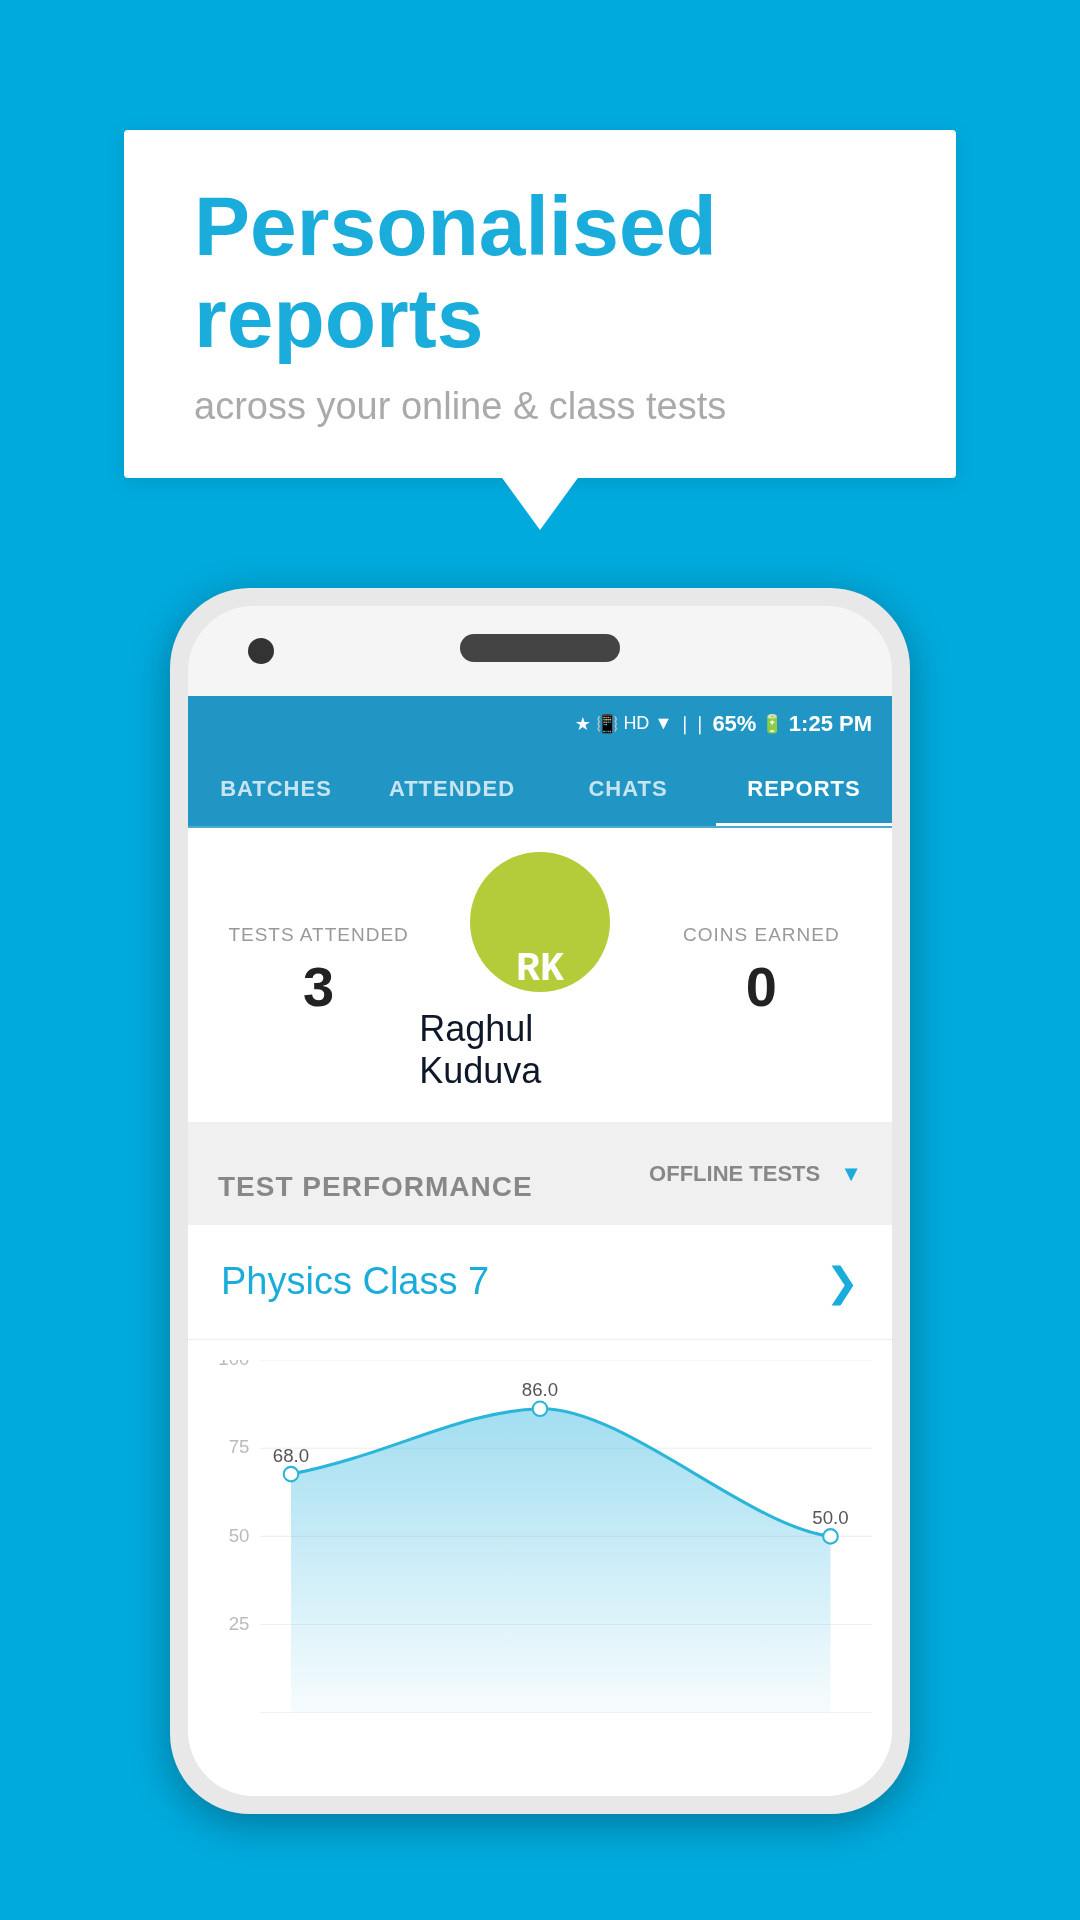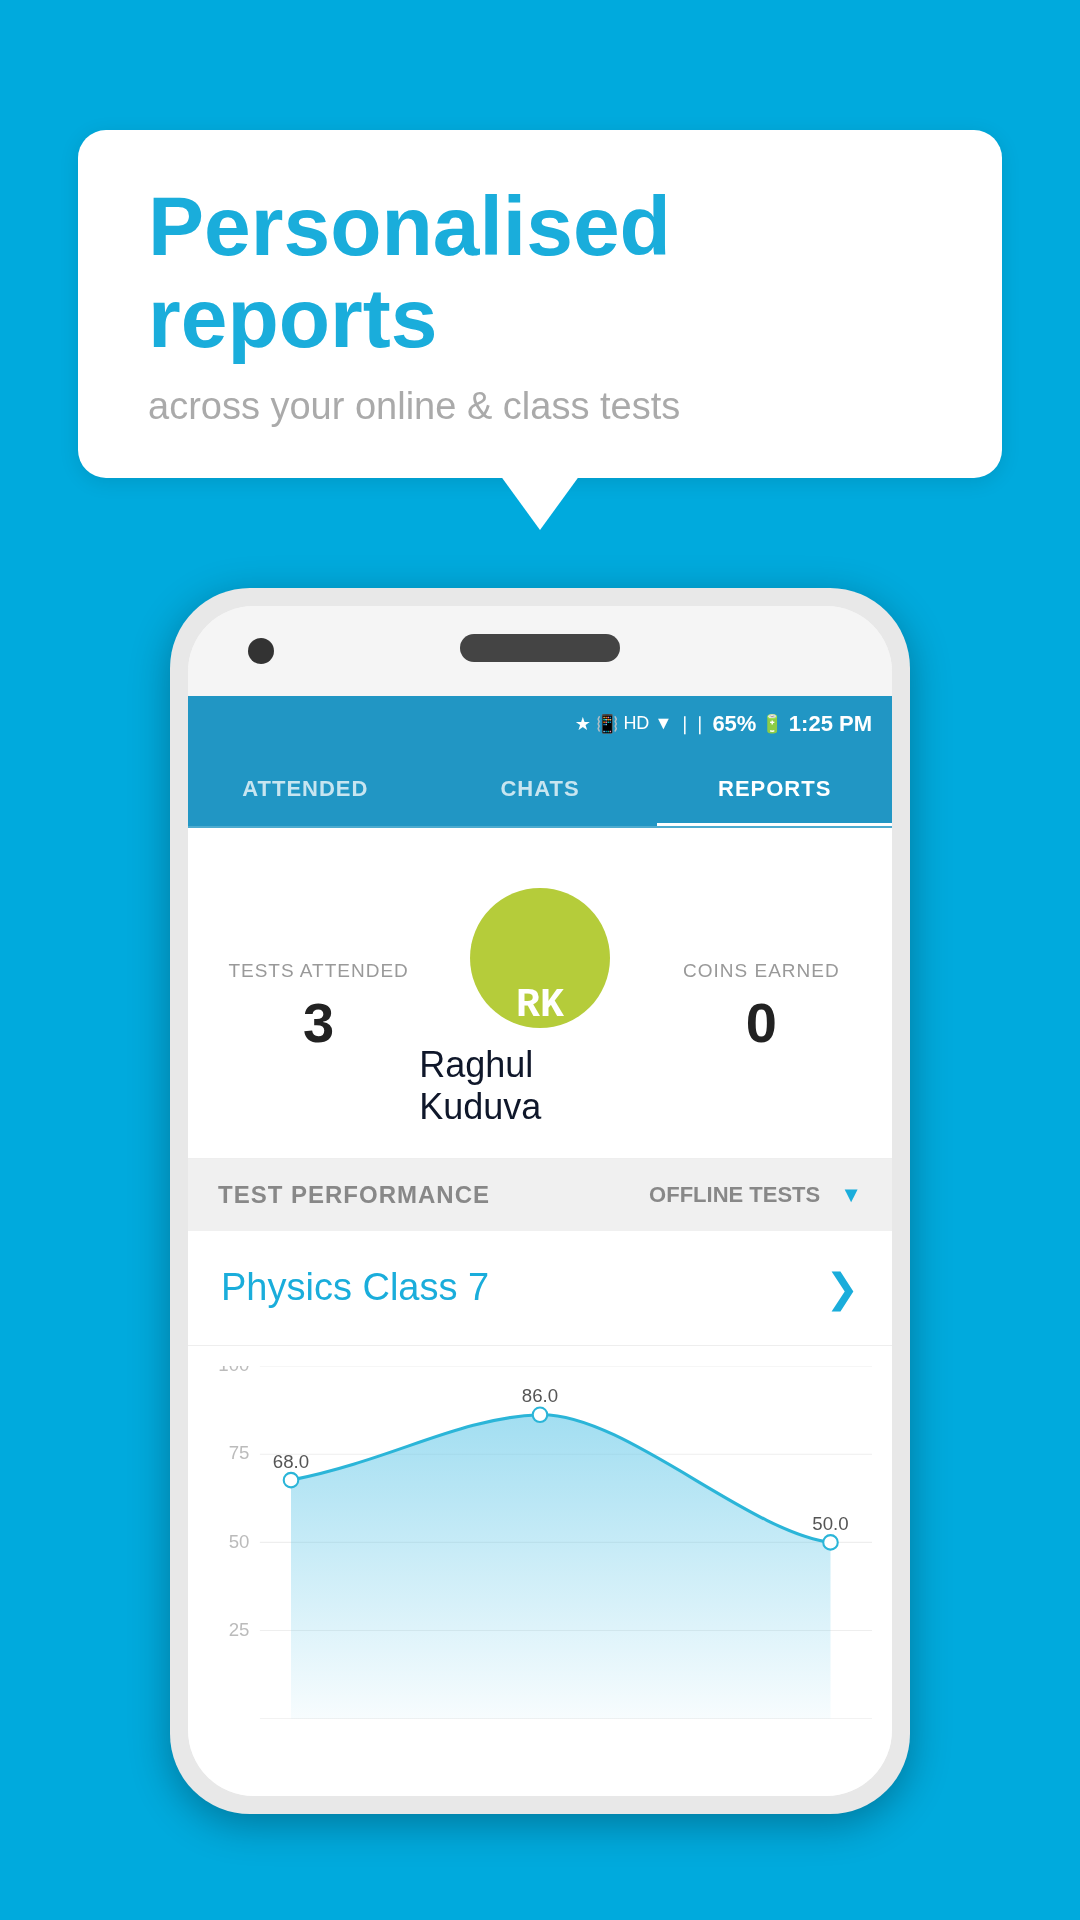--- a/index.html
+++ b/index.html
@@ -11,24 +11,24 @@
       overflow: hidden;
       display: flex;
       flex-direction: column;
       align-items: center;
       position: relative;
     }
 
     
     .speech-bubble {
       background: white;
-      border-radius: 28px;
+      border-radius: 4px;
       padding: 50px 70px;
       margin-top: 130px;
-      width: 924px;
+      width: 832px;
       position: relative;
       box-shadow: 0 4px 20px rgba(0,0,0,0.1);
     }
     .speech-bubble::after {
       content: '';
       position: absolute;
       bottom: -52px;
       left: 50%;
       transform: translateX(-50%);
       width: 0;
@@ -160,21 +160,21 @@
       bottom: 0;
       left: 0;
       right: 0;
       height: 3px;
       background: white;
     }
 
     
     .profile-section {
       background: white;
-      padding: 60px 30px 30px;
+      padding: 24px 30px 30px;
       display: flex;
       align-items: center;
       justify-content: space-between;
       border-bottom: 1px solid #eee;
     }
     .stat-block {
       text-align: center;
       flex: 1;
     }
     .stat-label {
@@ -217,23 +217,24 @@
     
     .test-performance-header {
       background: #f0f0f0;
       padding: 22px 30px;
       display: flex;
       align-items: center;
       justify-content: space-between;
     }
     .perf-label {
       color: #888;
-      font-size: 24px;
+      font-size: 28px;
       font-weight: bold;
       letter-spacing: 1px;
+      margin-top: 26px;
     }
     .offline-tests {
       display: flex;
       align-items: center;
       gap: 20px;
       color: #888;
       font-size: 22px;
       font-weight: bold;
     }
     .chevron-down {
@@ -299,20 +300,23 @@
             <span class="status-icon">▼</span>
             <span class="status-icon">❘❘</span>
             <span class="status-bar-text">65%</span>
             <span class="status-icon">🔋</span>
             <span class="status-bar-text">1:25 PM</span>
           </div>
         </div>
 
         <div class="nav-tabs">
           <div class="nav-tab">
+            <span>BATCHES</span>
+          </div>
+          <div class="nav-tab">
             <span>ATTENDED</span>
           </div>
           <div class="nav-tab">
             <span>CHATS</span>
           </div>
           <div class="nav-tab active">
             <span>REPORTS</span>
           </div>
         </div>
 

